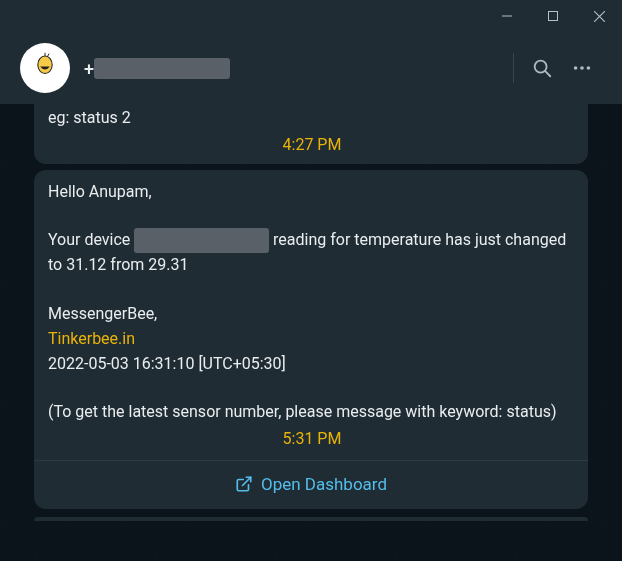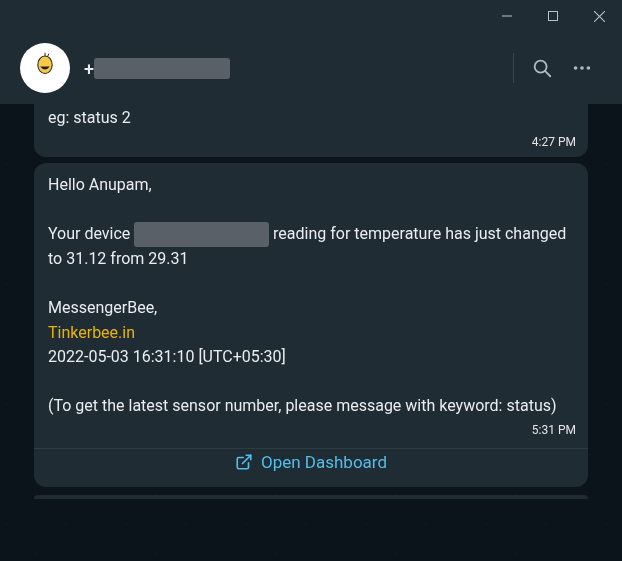--- a/index.html
+++ b/index.html
@@ -113,29 +113,29 @@
     .bubble.partial-top {
       margin-top: 0;
       border-top-left-radius: 0;
       border-top-right-radius: 0;
       padding-top: 2px;
     }
     .bubble p { margin: 0; }
     .bubble .spacer { height: 1.5em; }
     .link { color: #eab308; text-decoration: none; }
     .timestamp {
-      color: #e5e5e5;
-      font-size: 12px;
-      text-align: right;
+      color: #eab308;
+      font-size: 16px;
+      text-align: center;
       margin-top: 2px;
     }
     .bubble-action {
       border-top: 1px solid #2e3b42;
       margin: 8px -12px 0 -14px;
-      padding: 0 0 6px 0;
+      padding: 10px 0 6px 0;
       display: flex;
       align-items: center;
       justify-content: center;
       gap: 8px;
       color: #53bdeb;
       font-size: 17px;
       cursor: pointer;
     }
     .bubble-action svg { width: 18px; height: 18px; }
     .bubble-next {

